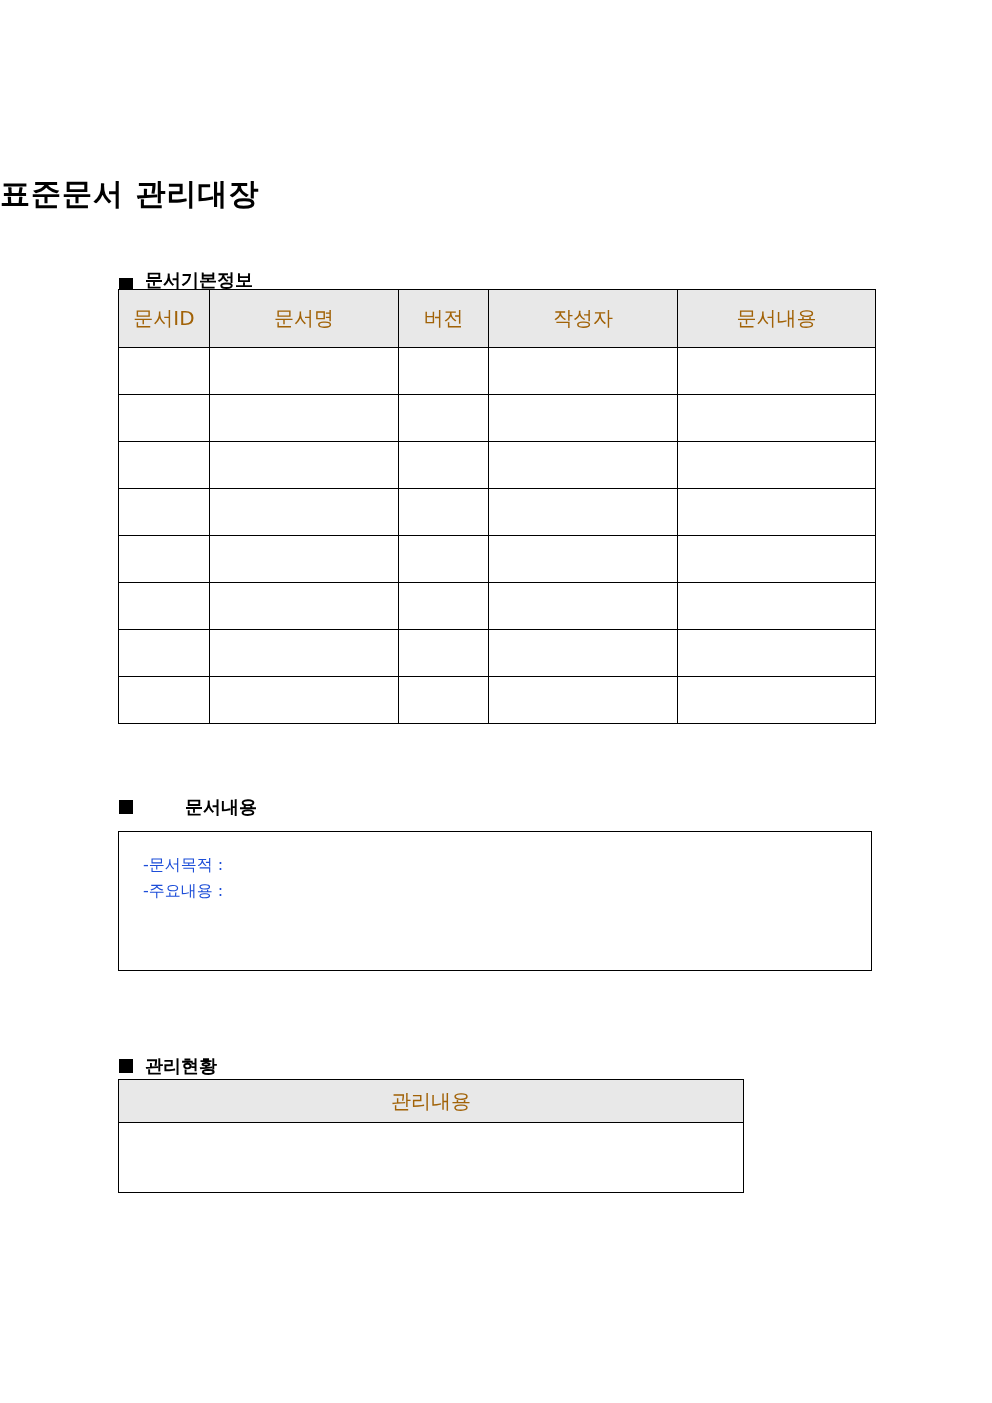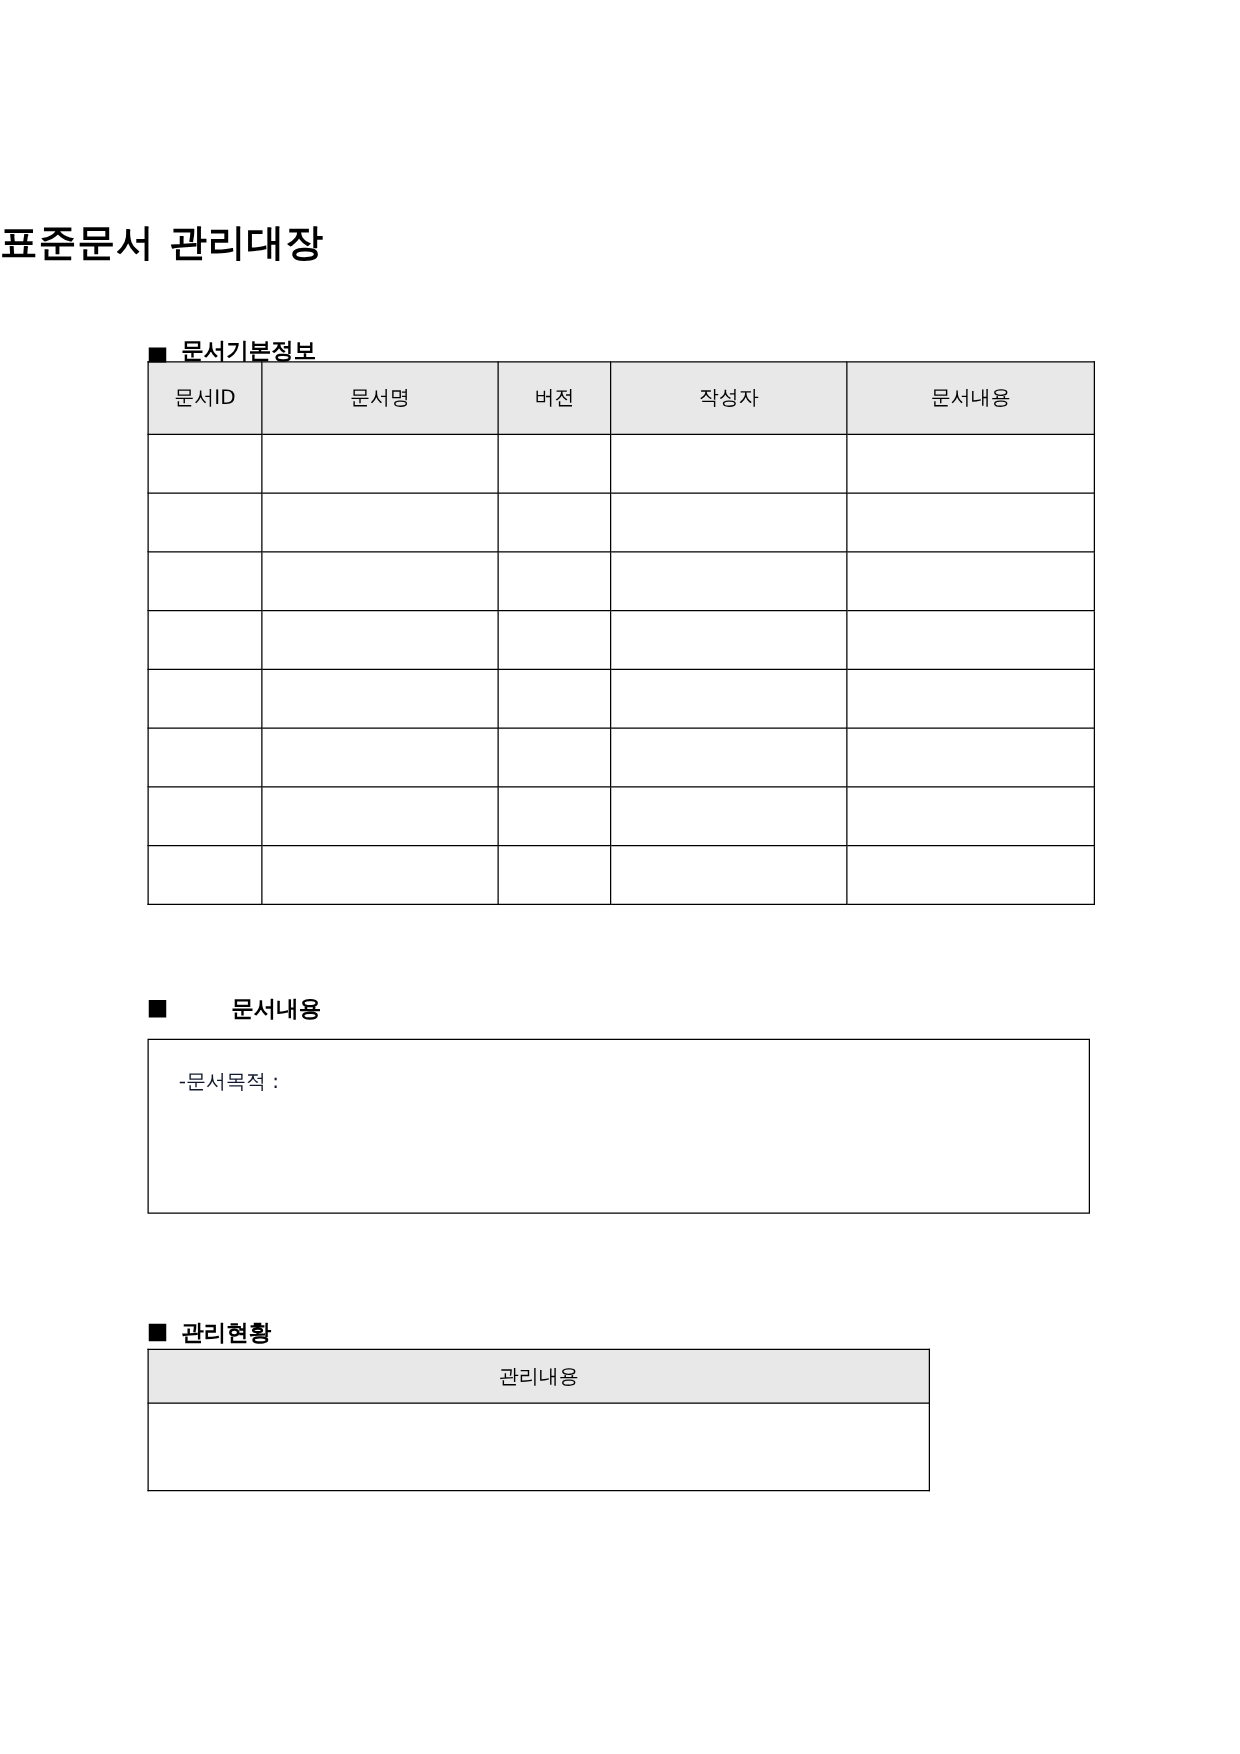--- a/index.html
+++ b/index.html
@@ -44,39 +44,39 @@
     table.grid {
       position: absolute;
       left: 118px;
       border-collapse: collapse;
       table-layout: fixed;
     }
     table.grid td, table.grid th {
       border: 1.5px solid #000;
       padding: 0;
       font-weight: normal;
-      font-size: 16px;
+      font-size: 20px;
       text-align: center;
       vertical-align: middle;
-      color: #000000;
+      color: #a16207;
     }
     table.grid th {
       background: #e8e8e8;
     }
     .content-box {
       position: absolute;
       left: 118px;
       top: 831px;
       width: 754px;
       height: 140px;
       border: 1.5px solid #000;
       box-sizing: border-box;
       padding: 20px 0 0 24px;
       font-size: 16px;
-      color: #0f172a;
+      color: #1d4ed8;
       line-height: 26px;
     }
   </style>
 </head>
 <body>
 
 <div class="title">표준문서 관리대장</div>
 
 <div class="section-heading" style="top:268px;align-items:flex-end;">
   <span class="square"></span>
@@ -160,20 +160,21 @@
   </tbody>
 </table>
 
 <div class="section-heading" style="top:795px;gap:40px;">
   <span class="square"></span>
   <span>문서내용</span>
 </div>
 
 <div class="content-box">
   <div>-문서목적 :</div>
+  <div>-주요내용 :</div>
 </div>
 
 <div class="section-heading" style="top:1054px;">
   <span class="square"></span>
   <span>관리현황</span>
 </div>
 
 <table class="grid" style="top:1079px; width:626px;">
   <thead>
     <tr style="height:43px;">

